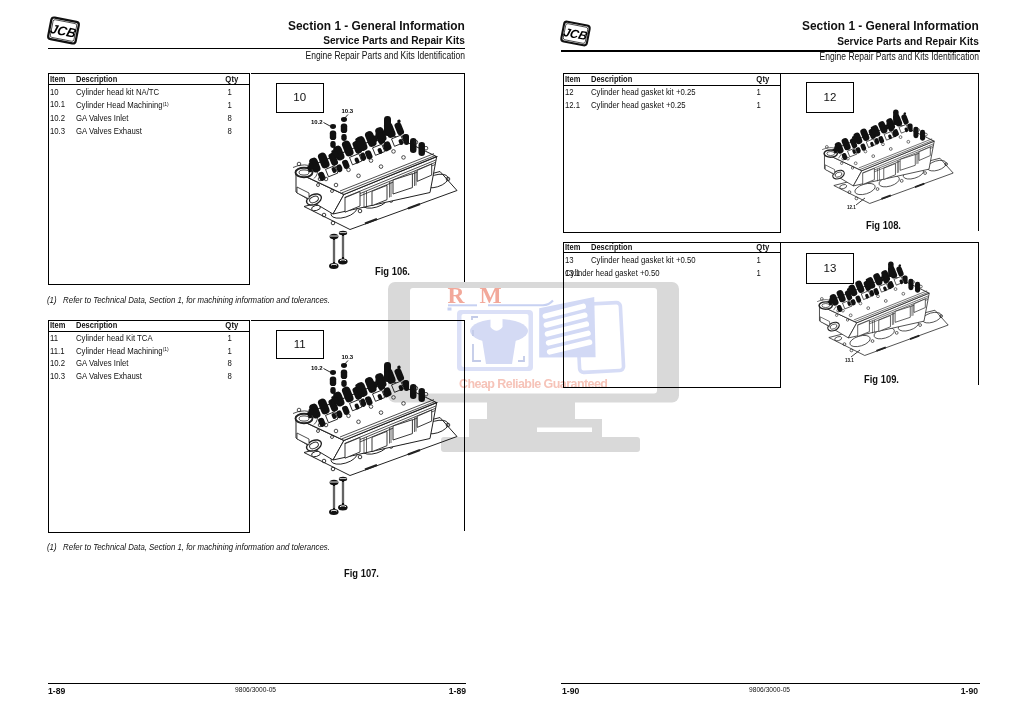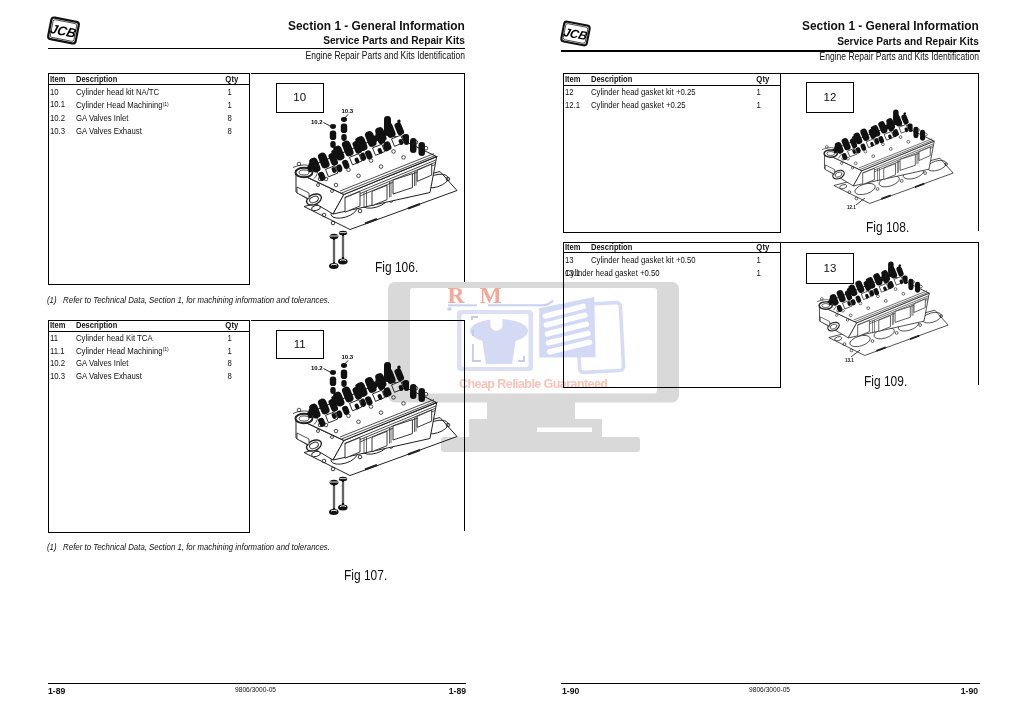--- a/index.html
+++ b/index.html
@@ -12,21 +12,21 @@
   .sxc{transform:scaleX(var(--f,0.827));transform-origin:50% 50%;}
   .h1 .sxr{--f:0.917;} .h2 .sxr{--f:0.958;} .h3 .sxr{--f:0.826;}
   .tblb .sx{--f:0.80;} .fn .sx{--f:0.871;} .fig .sx{--f:0.854;}
   .pg .sx,.pg .sxr{--f:0.91;} .pubno .sx{--f:0.95;}
   .h1{font-size:13px;font-weight:bold;}
   .h2{font-size:10.6px;font-weight:bold;}
   .h3{font-size:10.3px;}
   .tbl{font-size:9.4px;}
   .tblb{font-size:9.4px;font-weight:bold;}
   .fn{font-size:9px;font-style:italic;}
-  .fig{font-size:14px;font-weight:normal;text-align:center;}
+  .fig{font-size:11px;font-weight:bold;text-align:center;}
   .pg{font-size:9.5px;font-weight:bold;}
   .pubno{font-size:7px;}
   .rule{position:absolute;background:#000;}
 </style>
 </head>
 <body>
 
 <div class="abs" style="left:45px;top:13px;width:38px;height:36px;">
 <svg width="38" height="36" viewBox="0 0 38 36">
   <g transform="translate(18.5,17.5) rotate(11)">
@@ -66,21 +66,21 @@
 <div class="rule" style="left:250.5px;top:73px;width:213.5px;height:1px;"></div>
 
 <div class="rule" style="left:464px;top:73px;width:1px;height:209px;"></div>
 
 <div class="abs" style="left:275.7px;top:83.3px;width:46px;height:27.5px;border:1.2px solid #000;font-size:11.5px;text-align:center;line-height:27.5px;">10</div>
 
 <svg class="abs" style="left:280px;top:100px;" width="185" height="175" viewBox="0 0 185 175">
   <use href="#headL"></use>
 </svg>
 
-<div class="abs fig" style="left:341.2px;top:259px;padding-left:34px;"><span class="sx">Fig 106.</span></div>
+<div class="abs fig" style="left:341.2px;top:265px;padding-left:34px;"><span class="sx">Fig 106.</span></div>
 
 <div class="abs fn" style="left:47px;top:295.1px;"><span class="sx">(1)&nbsp;&nbsp;&nbsp;Refer to Technical Data, Section 1, for machining information and tolerances.</span></div>
 
 <div class="abs" style="left:47.5px;top:319.7px;width:200px;height:211px;border:1px solid #000;"></div>
 <div class="rule" style="left:47.5px;top:330.7px;width:202px;height:1px;"></div>
 <div class="abs tblb" style="left:50.3px;top:319.3px;"><span class="sx">Item</span></div>
 <div class="abs tblb" style="left:76px;top:319.3px;"><span class="sx">Description</span></div>
 <div class="abs tblb" style="left:220.5px;top:319.3px;width:23px;text-align:center;"><span class="sxc">Qty</span></div>
 <div class="abs tbl" style="left:50.3px;top:331.8px;"><span class="sx">11</span></div>
 <div class="abs tbl" style="left:76px;top:331.8px;"><span class="sx">Cylinder head Kit TCA</span></div>

